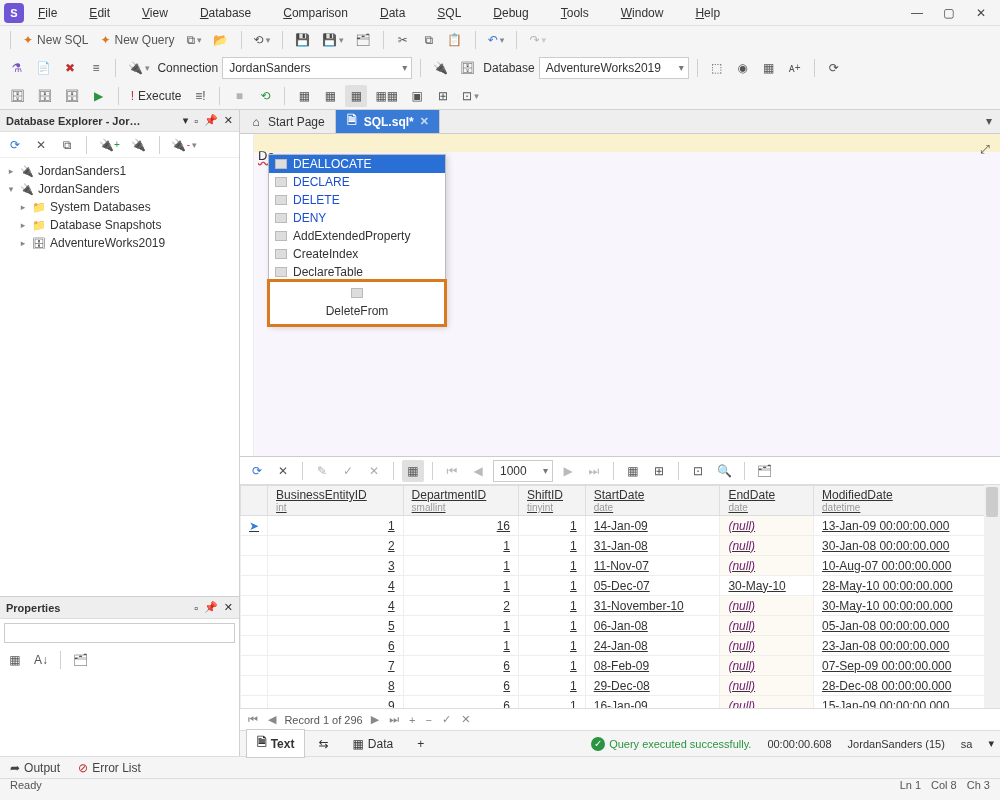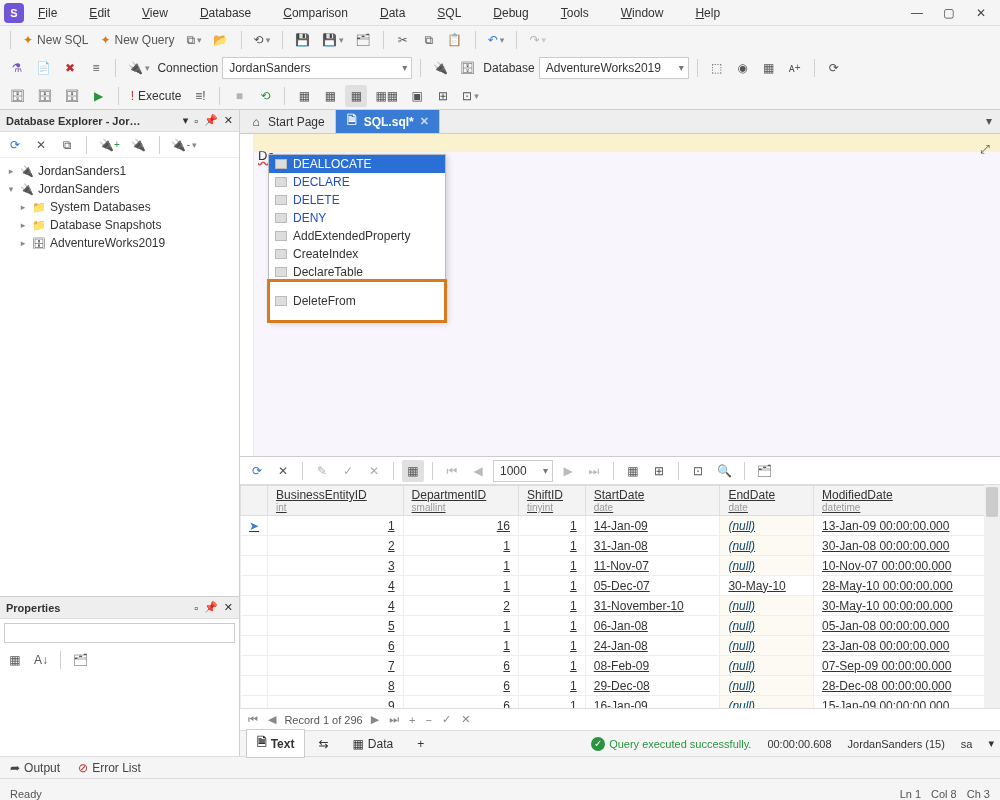--- a/index.html
+++ b/index.html
@@ -52,49 +52,49 @@
 .code-line { padding: 14px 4px; font-family: Consolas, monospace; font-size: 13px; }
 .squiggle { text-decoration: underline wavy #d04040; }
 .code-area { flex:1; background:#f8f5fc; position:relative; }
 .line-hl { position:absolute; left:0; right:0; top:0; height:18px; background:rgba(255,235,120,0.35); }
 
 
 .ac-popup { position: absolute; top: 20px; left: 14px; width: 178px; background: #fff; border: 1px solid #bbb; box-shadow: 2px 2px 6px rgba(0,0,0,0.15); z-index: 50; }
 .ac-item { display: flex; align-items: center; gap: 6px; padding: 2px 6px; font-size: 12px; cursor: pointer; }
 .ac-item.keyword { color: #1a4fd0; }
 .ac-item.selected { background: #2a6fd6; color: #fff; }
-.ac-item.hl { border: 3px solid #d97a1f; margin: -2px; padding: 12px 5px; }
+.ac-item.hl { border: 3px solid #d97a1f; margin: -2px; padding: 6px 5px; flex-direction: column; }
 .ac-ico { width: 12px; height: 10px; background: #ddd; display:inline-block; border:1px solid #bbb; }
 
 
 .results { height: 300px; border-top: 1px solid #ccc; display: flex; flex-direction: column; background:#fff; }
 .results-toolbar { height: 28px; display: flex; align-items: center; gap: 4px; padding: 0 6px; border-bottom: 1px solid #ddd; }
 .grid-wrap { flex: 1; overflow: auto; position: relative; }
 table.grid { border-collapse: collapse; width: 100%; font-size: 12px; text-decoration: underline; }
 table.grid th { background: #f3f3f3; border: 1px solid #ddd; padding: 2px 8px; text-align: left; font-weight: normal; }
 table.grid th .coltype { color: #999; font-size: 10px; display:block; }
 table.grid td { border: 1px solid #eee; padding: 2px 8px; height: 20px; }
 table.grid td.num { text-align: right; }
-table.grid td.null { color: #0c4a6e; font-style: italic; background: #fcfaf2; }
+table.grid td.null { color: #701a75; font-style: italic; background: #fcfaf2; }
 .row-indicator { width: 18px; text-align:center; color:#3a7bd5; }
 
 .record-bar { height: 22px; display: flex; align-items: center; gap: 6px; padding: 0 6px; border-top: 1px solid #ddd; font-size: 11px; color:#555; }
 .record-bar .nav-btn { cursor:pointer; padding:0 2px; color:#888; }
 
 .view-tabs { height: 26px; display: flex; align-items: center; gap: 2px; padding: 0 6px; border-top: 1px solid #ddd; background:#f5f5f5; }
 .view-tab { padding: 3px 10px; display:flex; align-items:center; gap:4px; cursor:pointer; border:1px solid transparent; }
 .view-tab.active { background: #fff; border:1px solid #ccc; font-weight:bold; }
 .status-right { margin-left: auto; display:flex; align-items:center; gap: 16px; font-size:11px; }
 .status-ok { color: #2a9440; display:flex; align-items:center; gap:4px; }
 .ok-dot { width:14px; height:14px; background:#2a9440; border-radius:50%; color:#fff; display:flex; align-items:center; justify-content:center; font-size:10px; }
 
 
 .output-bar { height: 22px; display:flex; align-items:center; gap: 18px; padding: 0 10px; border-top:1px solid #ddd; background:#f5f5f5; }
 .out-link { display:flex; align-items:center; gap:4px; cursor:pointer; color:#444; }
-.statusbar { height: 22px; display:flex; align-items:flex-end; padding: 0 10px; border-top:1px solid #ddd; background:#f5f5f5; font-size:11px; color:#555; }
+.statusbar { height: 22px; display:flex; align-items:flex-start; padding: 0 10px; border-top:1px solid #ddd; background:#f5f5f5; font-size:11px; color:#555; }
 .statusbar .spacer { flex:1; }
 .statusbar .pos { display:flex; gap:10px; }
 
 .scroll-indicator { position:absolute; right:0; top:0; bottom:0; width:16px; background:#f0f0f0; }
 .scroll-thumb { position:absolute; right:2px; top:2px; width:12px; height:30px; background:#ccc; border-radius:2px; }
 .chev { font-size: 9px; color:#888; margin-left:2px; }
 .red { color:#c03030; }
 .blue { color:#3a7bd5; }
 .green { color:#2a9440; }
 .orange { color:#d97a1f; }
@@ -389,21 +389,21 @@
                 <td class="null">(null)</td>
                 <td>30-Jan-08 00:00:00.000</td>
               </tr>
               <tr>
                 <td class="row-indicator"></td>
                 <td class="num">3</td>
                 <td class="num">1</td>
                 <td class="num">1</td>
                 <td>11-Nov-07</td>
                 <td class="null">(null)</td>
-                <td>10-Nov-07 00:00:00.000</td>
+                <td>10-Aug-07 00:00:00.000</td>
               </tr>
               <tr>
                 <td class="row-indicator"></td>
                 <td class="num">4</td>
                 <td class="num">1</td>
                 <td class="num">1</td>
                 <td>05-Dec-07</td>
                 <td>30-May-10</td>
                 <td>28-May-10 00:00:00.000</td>
               </tr>

